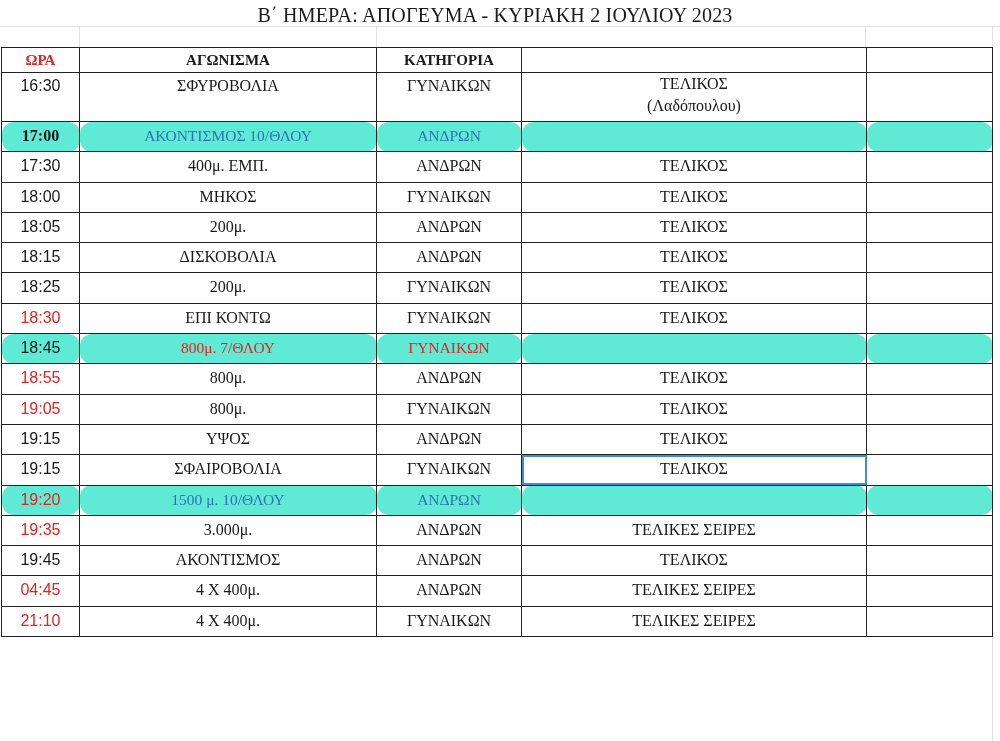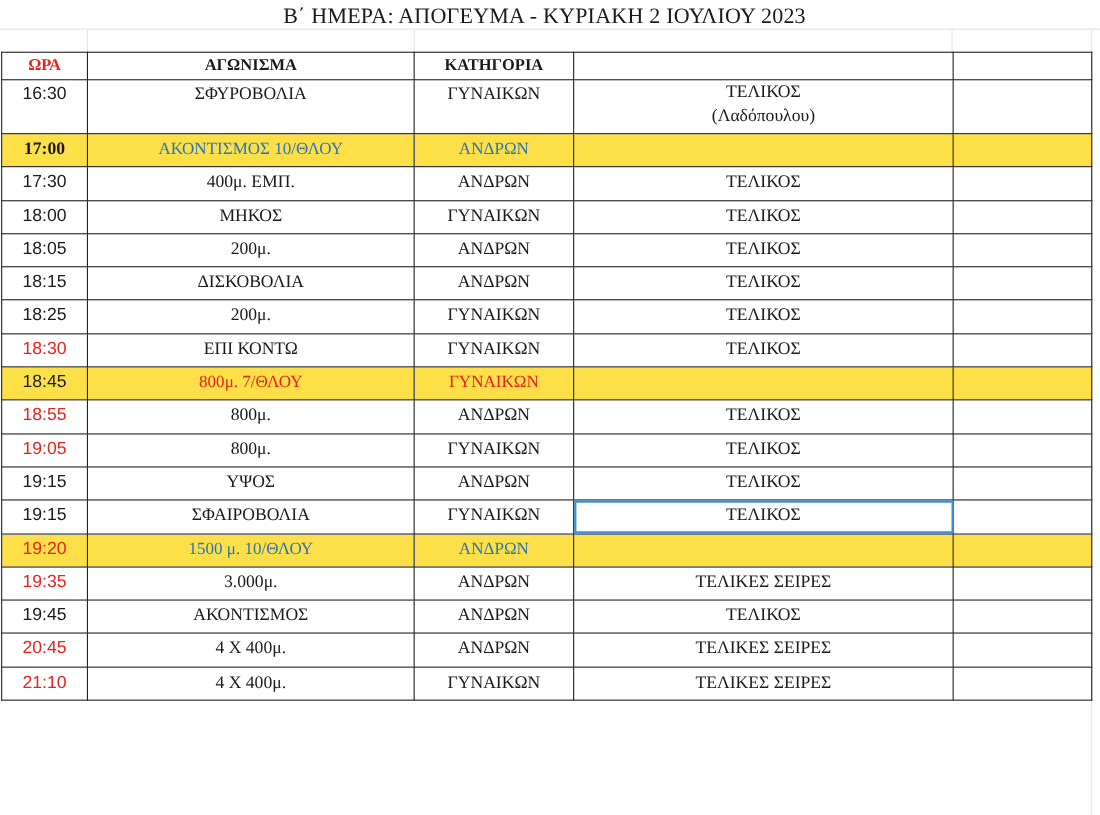--- a/index.html
+++ b/index.html
@@ -10,21 +10,21 @@
   
   .gridrow { position:absolute; left:0; top:26px; width:1000px; height:22px;
              border-top:1px solid #e3e3e3; }
   .gridrow .v { position:absolute; top:0; height:22px; border-left:1px solid #e3e3e3; }
   .gridright { position:absolute; left:992px; top:26px; width:8px; height:715px; border-left:1px solid #e3e3e3; }
   table.sched { position:absolute; left:1px; top:47px; border-collapse:collapse; table-layout:fixed;padding-left:26px; }
   table.sched td { border:1.5px solid #222; padding:0; text-align:center; vertical-align:top;
                    font-size:16px; height:29.3px; line-height:28px; overflow:hidden; white-space:nowrap; }
   td.time { font-family:"Liberation Sans","DejaVu Sans",sans-serif; font-size:19px; line-height:28px; }
   tr.hdr td { font-weight:bold; font-size:15px; height:23px; line-height:24px; }
-  tr.hl td { background:#fde047; }
+  tr.hl td { background:#5eead4;border-radius:12px; }
   tr.hl td.ev, tr.hl td.cat { font-weight:normal; font-size:15.5px; }
   tr.tall td { height:48px; line-height:26px;margin-top:24px; }
   .red { color:#e8221e; }
   .blue { color:#2e74b5; }
   .black { color:#1a1a1a; }
   td.sel { outline:2px solid #3b8fd8; outline-offset:-2px; }
   .sub { display:block; line-height:22px; }
 </style>
 </head>
 <body>
@@ -170,21 +170,21 @@
       <td></td>
     </tr>
     <tr>
       <td class="time black">19:45</td>
       <td>ΑΚΟΝΤΙΣΜΟΣ</td>
       <td>ΑΝΔΡΩΝ</td>
       <td>ΤΕΛΙΚΟΣ</td>
       <td></td>
     </tr>
     <tr>
-      <td class="time red">20:45</td>
+      <td class="time red">04:45</td>
       <td>4 Χ 400μ.</td>
       <td>ΑΝΔΡΩΝ</td>
       <td>ΤΕΛΙΚΕΣ ΣΕΙΡΕΣ</td>
       <td></td>
     </tr>
     <tr>
       <td class="time red" style="font-size:16px">21:10</td>
       <td>4 Χ 400μ.</td>
       <td>ΓΥΝΑΙΚΩΝ</td>
       <td>ΤΕΛΙΚΕΣ ΣΕΙΡΕΣ</td>

